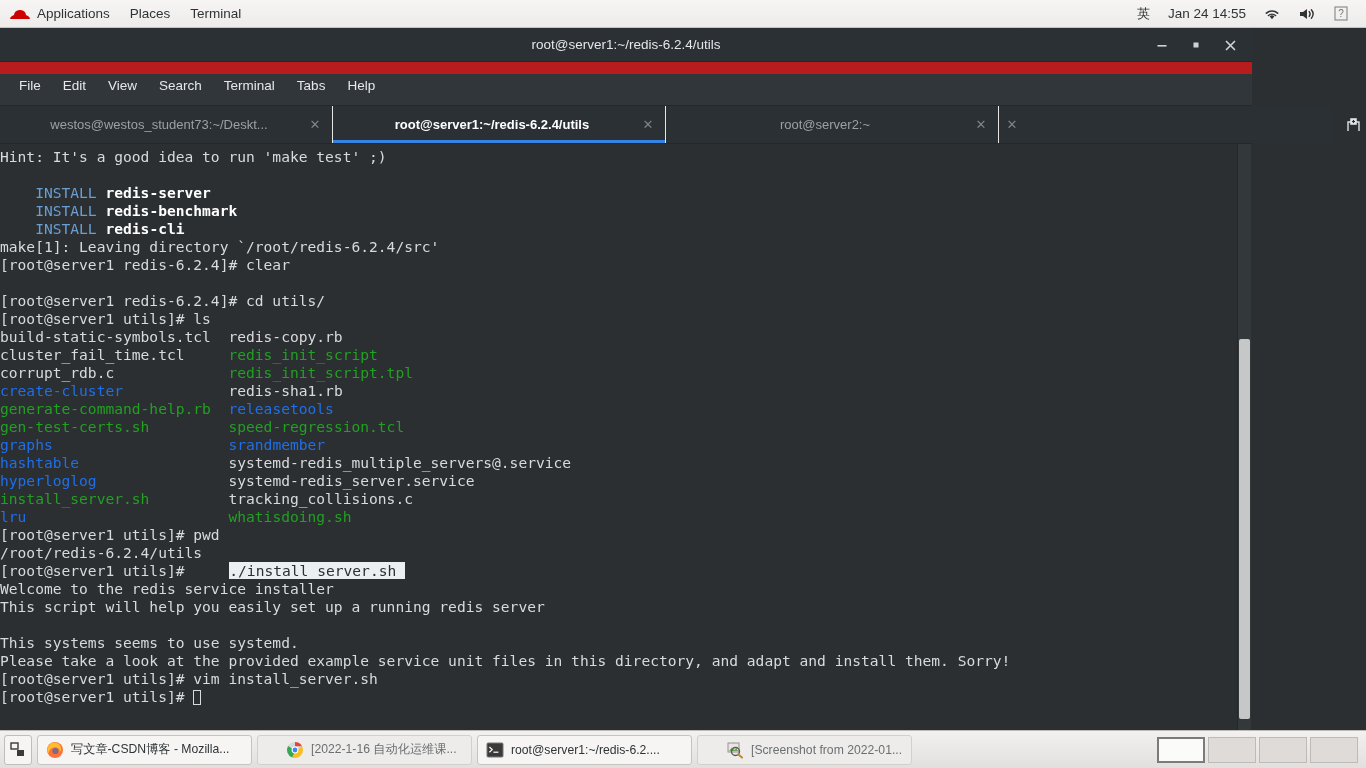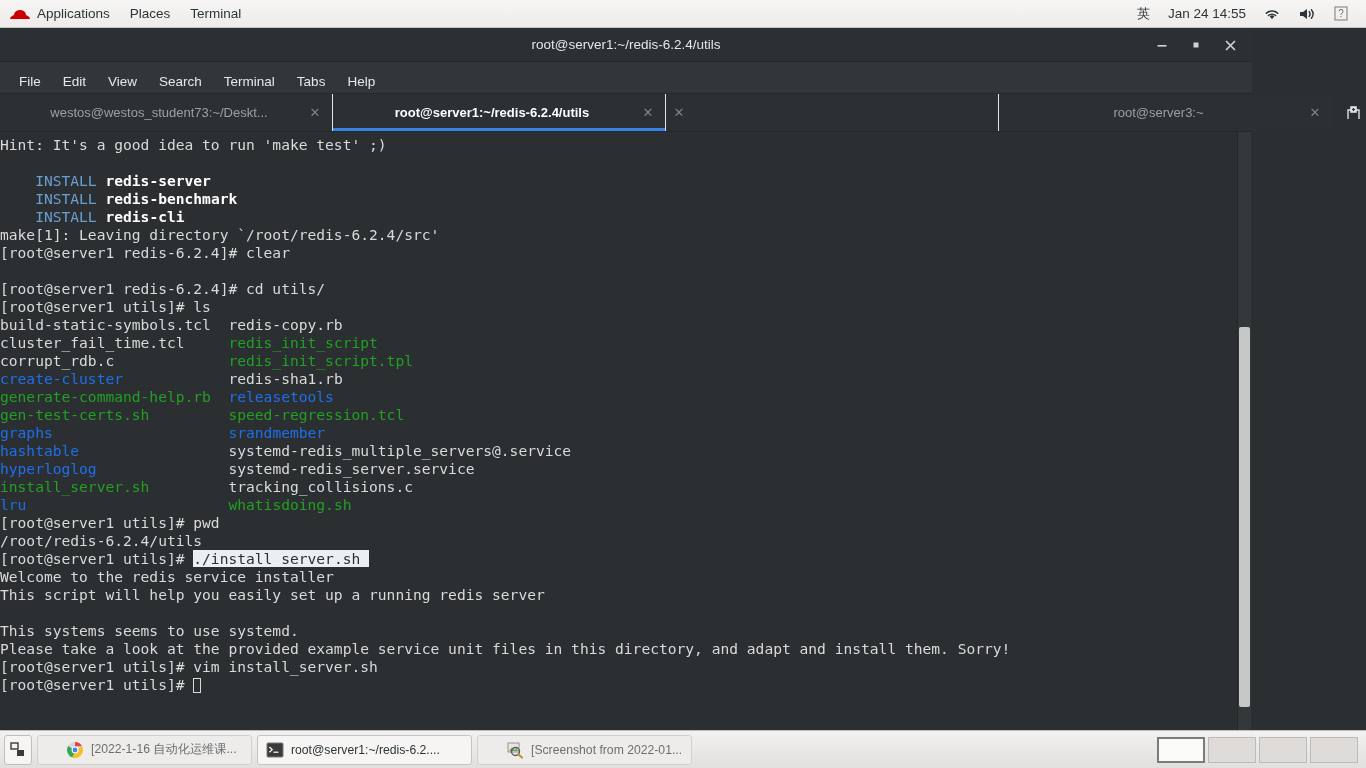--- a/index.html
+++ b/index.html
@@ -50,22 +50,22 @@
   .win-buttons{
     position:absolute; right:6px; top:0; height:34px;
     display:flex; align-items:center; gap:2px;
   }
   .win-btn{
     width:32px; height:28px; display:flex; align-items:center; justify-content:center;
     color:#cfd3d5; font-size:14px; cursor:pointer; border-radius:3px;
   }
 
   .menubar{
-    height:32px; background:#31363a; display:flex; align-items:flex-end;
-    padding-left:8px; gap:0px; border-bottom:1px solid #26292c;
+    height:32px; background:#31363a; display:flex; align-items:flex-start;
+    padding-left:8px; gap:0px; border-bottom:1px solid #26292c;margin-top:12px;
   }
   .menu-item{
     font-size:13.5px; color:#e6e8e9; padding:4px 11px; cursor:pointer; border-radius:3px;
   }
 
   
   .tabbar{
     height:38px; background:#2b3034; display:flex; align-items:stretch;
     border-bottom:1px solid #23282b;
   }
@@ -104,21 +104,21 @@
     font-family:"DejaVu Sans Mono","Liberation Mono",monospace;
     font-size:14.6px; line-height:18px; color:#d8dadb;
     white-space:pre; letter-spacing:0px;
   }
   .term-text .ln{ height:18px; }
   .c-blue{ color:#1f6feb; }
   .c-green{ color:#22a022;margin-top:15px; }
   .c-ltblue{ color:#6a9fd4; }
   .c-white{ color:#ffffff; }
   .b{ font-weight:bold; }
-  .sel{ background:#eceff1; color:#2b2f32; }
+  .sel{ background:#eceff1; color:#2b2f32;margin-left:36px; }
   .cursor{
     display:inline-block; width:8px; height:15px; vertical-align:-3px;
     border:1px solid #d8dadb; background:transparent;
   }
 
   
   .term-scroll{
     position:absolute; right:0; top:0; width:15px; height:100%;
     background:#2b2f32; border-left:1px solid #23282b;
   }
@@ -244,24 +244,24 @@
   <div class="tabbar">
     <div class="tab">
       <span class="tab-label">westos@westos_student73:~/Deskt...</span>
       <span class="tab-close">✕</span>
     </div>
     <div class="tab active">
       <span class="tab-label">root@server1:~/redis-6.2.4/utils</span>
       <span class="tab-close">✕</span>
     </div>
     <div class="tab">
+      <span class="tab-label">root@server2:~</span>
       <span class="tab-close">✕</span>
     </div>
     <div class="tab" style="border-right:none;">
-      <span class="tab-label">root@server3:~</span>
       <span class="tab-close">✕</span>
     </div>
     <div class="tab-actions">
       <div class="tab-act-btn">
         <svg class="pico" width="17" height="17" viewBox="0 0 17 17">
           <path d="M3 15 V6 H14 V15" fill="none" stroke="#dfe2e4" stroke-width="1.4"></path>
           <rect x="5.2" y="2.2" width="6.6" height="6.6" fill="#dfe2e4"></rect>
           <path d="M8.5 4 V7 M7 5.5 H10" stroke="#2b3034" stroke-width="1.2"></path>
         </svg>
       </div>
@@ -279,20 +279,30 @@
 </div>
 
 <div class="taskbar">
   <div class="tb-showdesk">
     <svg class="pico" width="16" height="16" viewBox="0 0 16 16">
       <rect x="1" y="1" width="7" height="6" fill="none" stroke="#3a3a3a" stroke-width="1.4"></rect>
       <rect x="7" y="8" width="7" height="6" fill="#3a3a3a"></rect>
     </svg>
   </div>
 
+  <div class="tb-task">
+    <span class="tb-ico">
+      <svg class="pico" width="18" height="18" viewBox="0 0 18 18">
+        <circle cx="9" cy="9" r="8" fill="#ff7139"></circle>
+        <path d="M9 1.4 A7.6 7.6 0 0 0 2.2 12.4 C3.6 7.8 7 5.6 10.6 6.6 C13.2 7.3 14.4 9.6 13.6 11.4 C15.9 9.3 15.5 4.6 12 2.4 Z" fill="#ffbd2e"></path>
+        <circle cx="9.4" cy="10" r="3.1" fill="#1464c8" opacity="0.55"></circle>
+      </svg>
+    </span>
+    <span class="tlabel">写文章-CSDN博客 - Mozilla...</span>
+  </div>
 
   <div class="tb-task inactive">
     <span class="tb-ico">
       <svg class="pico" width="18" height="18" viewBox="0 0 18 18">
         <circle cx="9" cy="9" r="8" fill="#d8d8d8"></circle>
         <path d="M9 1 A8 8 0 0 1 16 5.2 L9 5.2 Z" fill="#ea4335"></path>
         <path d="M2.1 5 A8 8 0 0 0 6.2 16.4 L9.6 10 Z" fill="#34a853"></path>
         <path d="M16 5.2 A8 8 0 0 1 6.2 16.4 L9.6 10 Z" fill="#fbbc05" opacity="0.85"></path>
         <circle cx="9" cy="9" r="3.4" fill="#ffffff"></circle>
         <circle cx="9" cy="9" r="2.4" fill="#4285f4"></circle>

